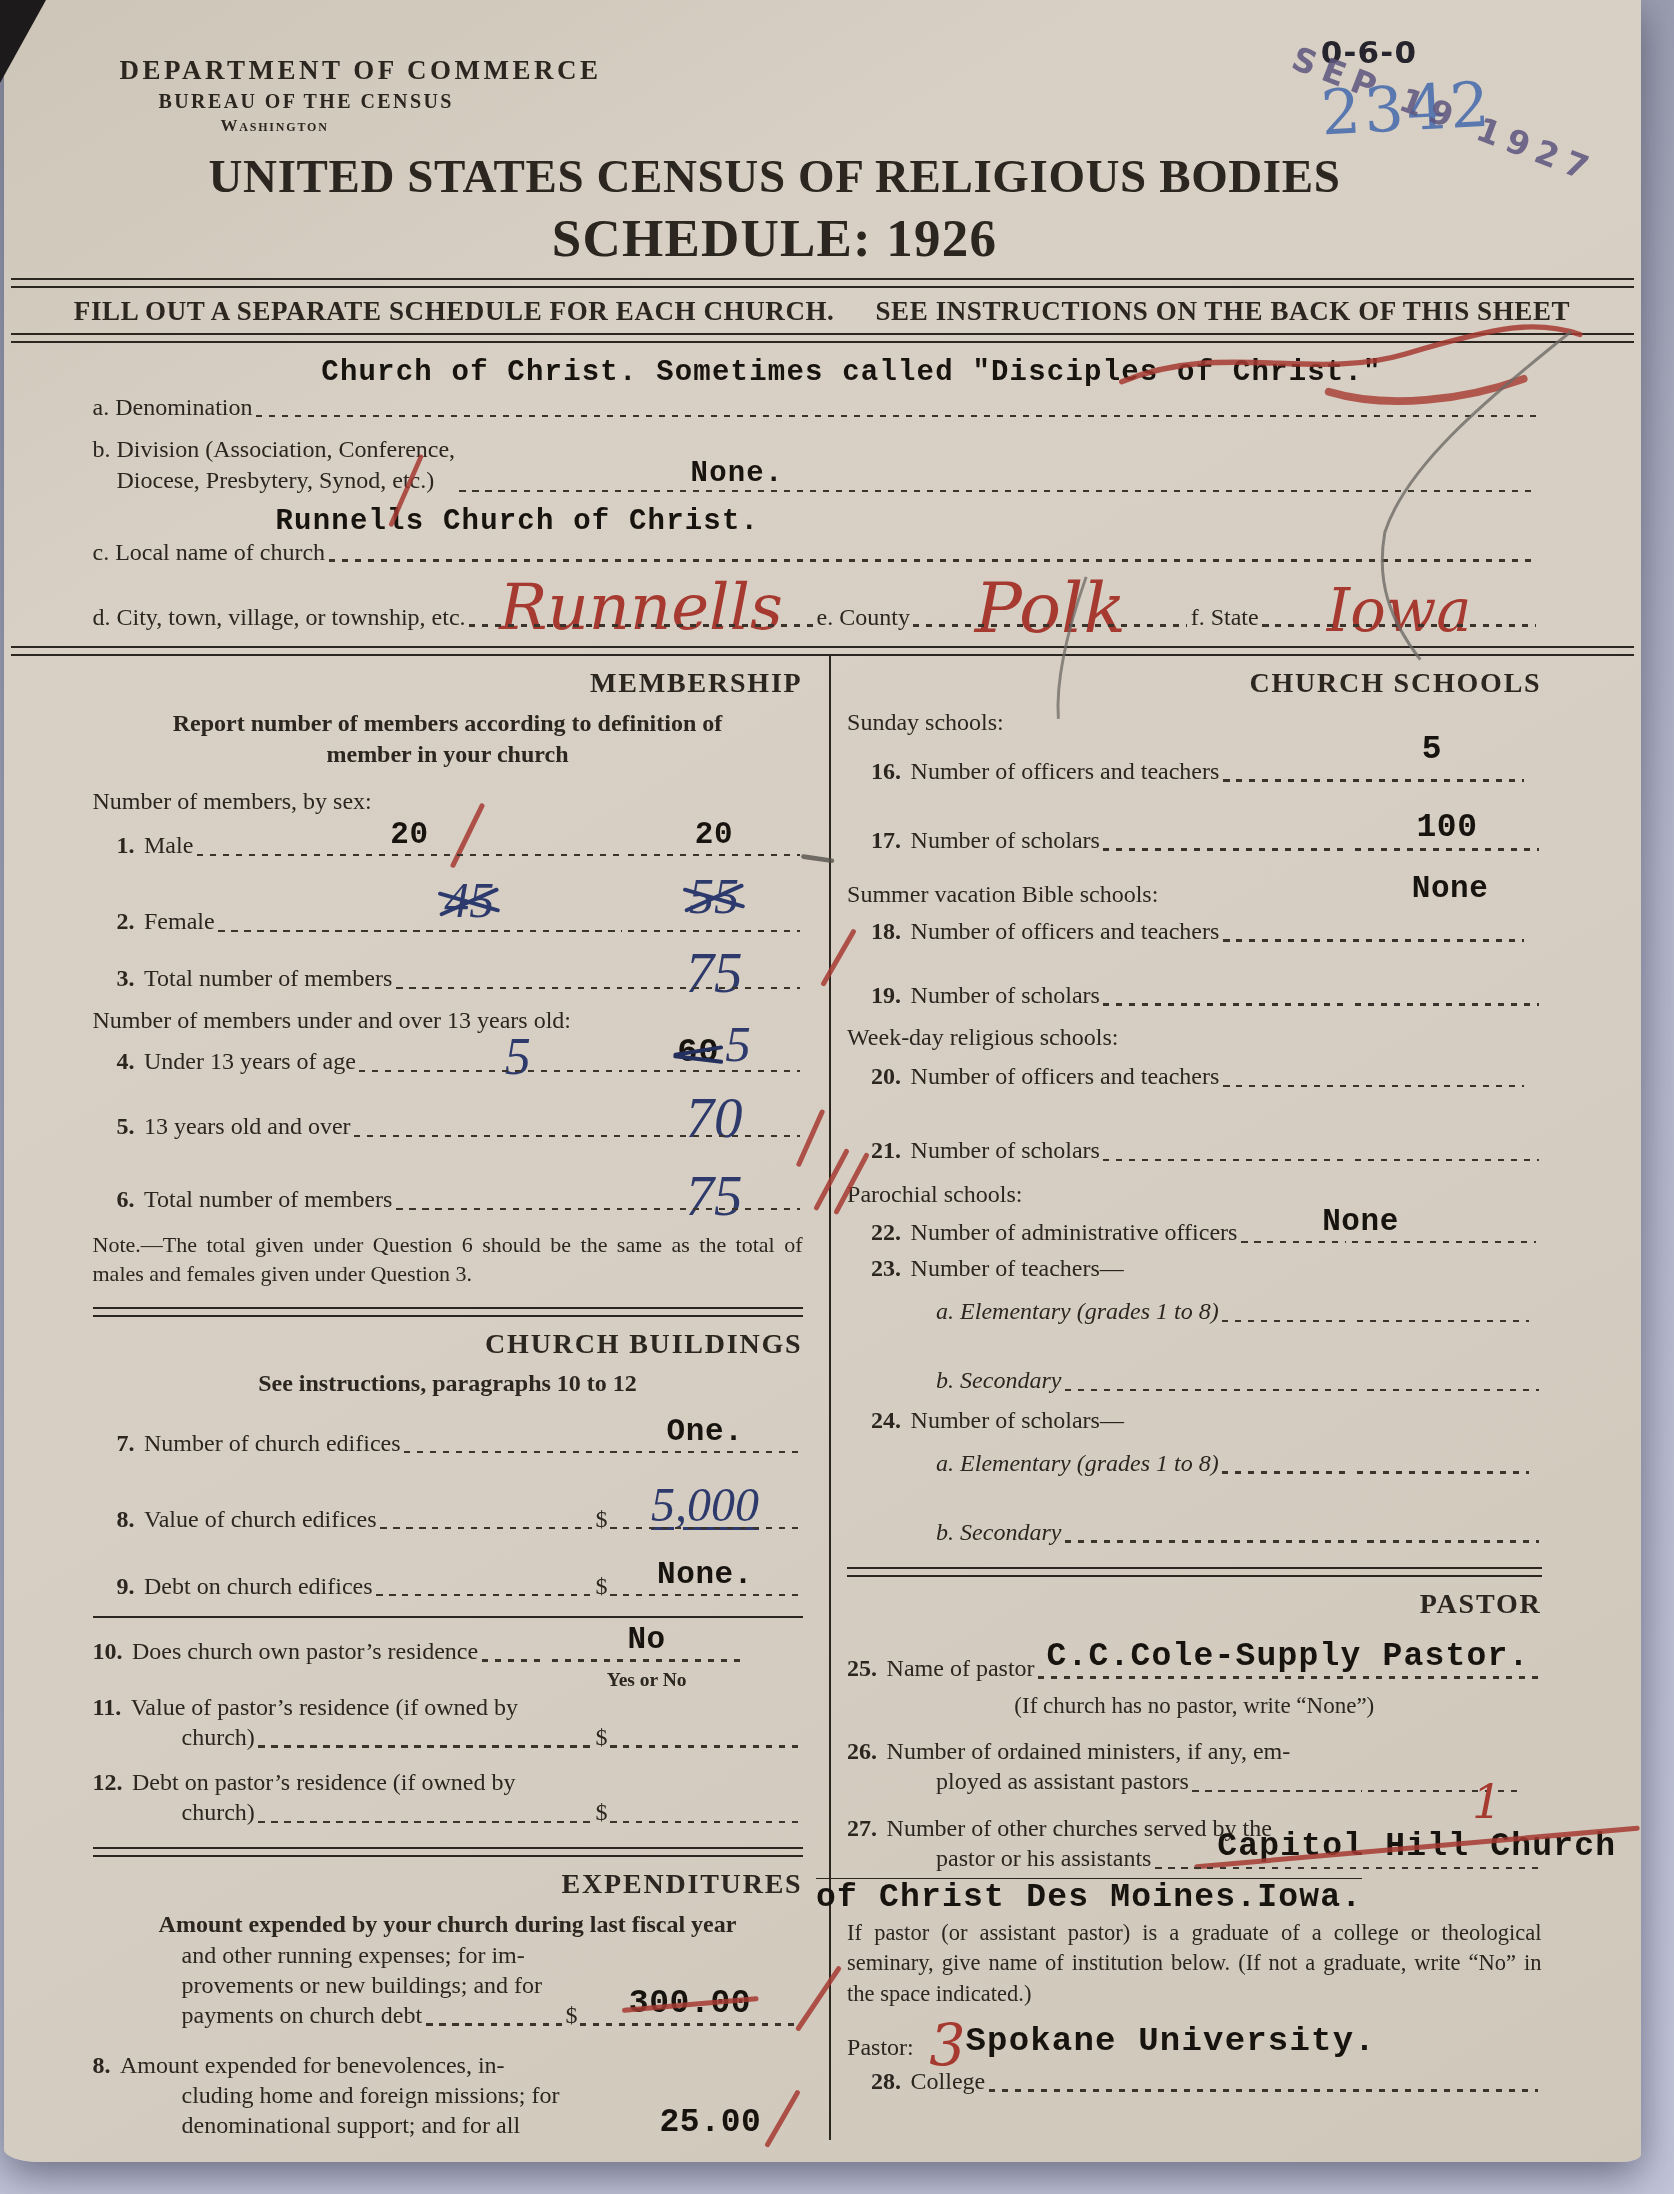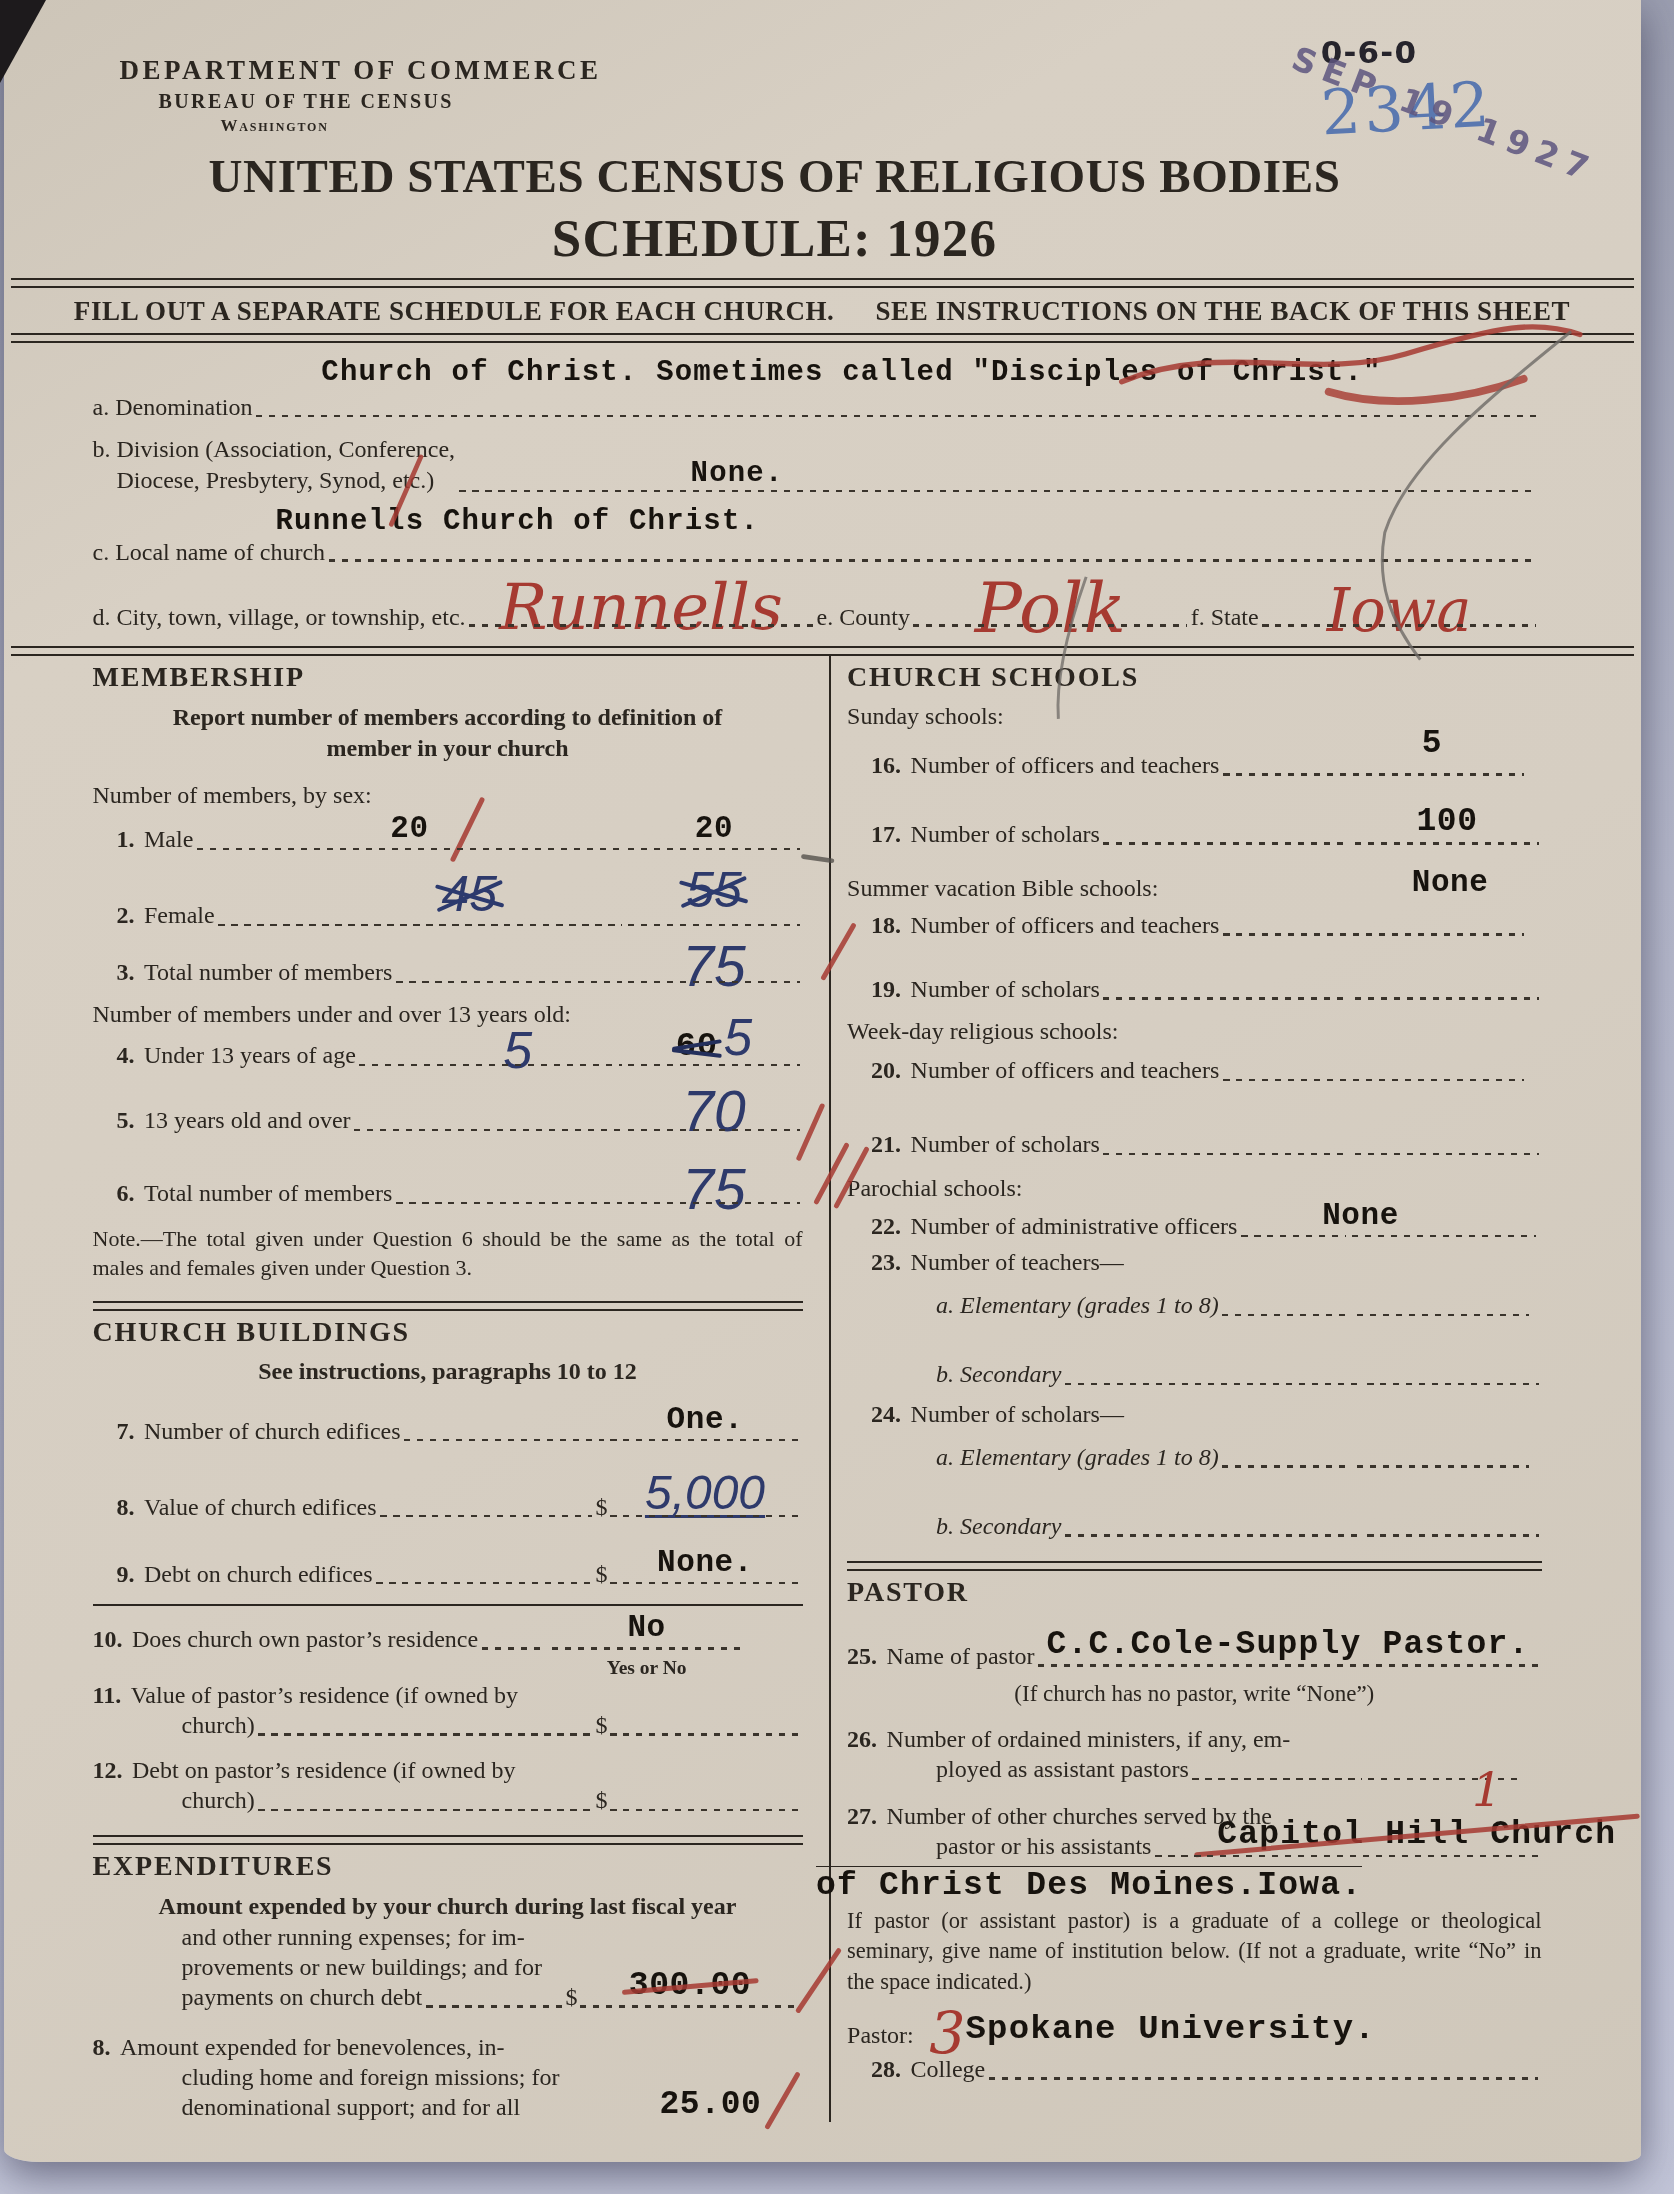--- a/index.html
+++ b/index.html
@@ -43,31 +43,31 @@
   .dl .val,.slot .val{position:absolute;left:50%;transform:translateX(-50%);bottom:6px;white-space:nowrap;margin-top:12px;}
   .slot{position:relative;flex:0 0 auto;}
   .slot::after{content:"";position:absolute;left:2.4px;right:2.4px;bottom:4.1px;height:2.4px;
     background:repeating-linear-gradient(90deg,#3a342c 0 6.5px,transparent 6.5px 13px);}
   .b-block{line-height:1.3;}
   .rscript{font-family:"DejaVu Serif",serif;font-style:italic;color:#a63a31;}
   
   .cols{display:flex;align-items:stretch;}
   .colL{width:825px;box-sizing:border-box;padding:0 26px 0 89px;}
   .colR{flex:1;box-sizing:border-box;border-left:2.4px solid #2b2620;padding:0 99px 0 16.6px;}
-  .h{font-weight:700;text-align:left;font-size:28px;letter-spacing:1.8px;margin-top:5px;}
+  .h{font-weight:700;text-align:right;font-size:28px;letter-spacing:1.8px;margin-top:11px;}
   .sh{font-weight:700;text-align:center;font-size:24px;line-height:1.3;margin-top:8.3px;}
   .q{display:flex;align-items:flex-end;position:relative;font-size:24px;line-height:1.25;}
   .qn{flex:0 0 auto;font-weight:700;padding-right:9.5px;}
   .lbl{white-space:nowrap;}
   .ind{padding-left:24px;}
   .ind2{padding-left:89px;}
   .grp{font-size:24px;margin-top:9.5px;}
   .note{font-size:22px;text-align:justify;line-height:1.35;margin-top:15.4px;}
   .mono44{font-family:"Liberation Mono",monospace;font-weight:700;font-size:26px;color:#17130e;letter-spacing:0.6px;}
-  .ink{font-family:Liberation Sans, sans-serif;font-style:italic;color:#2e3a6b;}
+  .ink{font-family:Liberation Serif, serif;font-style:italic;color:#2e3a6b;}
   .big{font-size:50px;line-height:.8;}
   .caption{font-size:19.5px;font-weight:700;}
   
   .x2{position:relative;display:inline-block;}
   .x2::before,.x2::after{content:"";position:absolute;left:-14%;top:50%;width:128%;height:3.5px;background:#2c3a6e;border-radius:1.8px;}
   .x2::before{transform:rotate(-24deg);}
   .x2::after{transform:rotate(16deg);}
   .x1{position:relative;display:inline-block;}
   .x1::before,.x1::after{content:"";position:absolute;left:-10%;top:42%;width:120%;height:3.5px;background:#232f5c;border-radius:1.8px;}
   .x1::before{transform:rotate(-9deg);}

